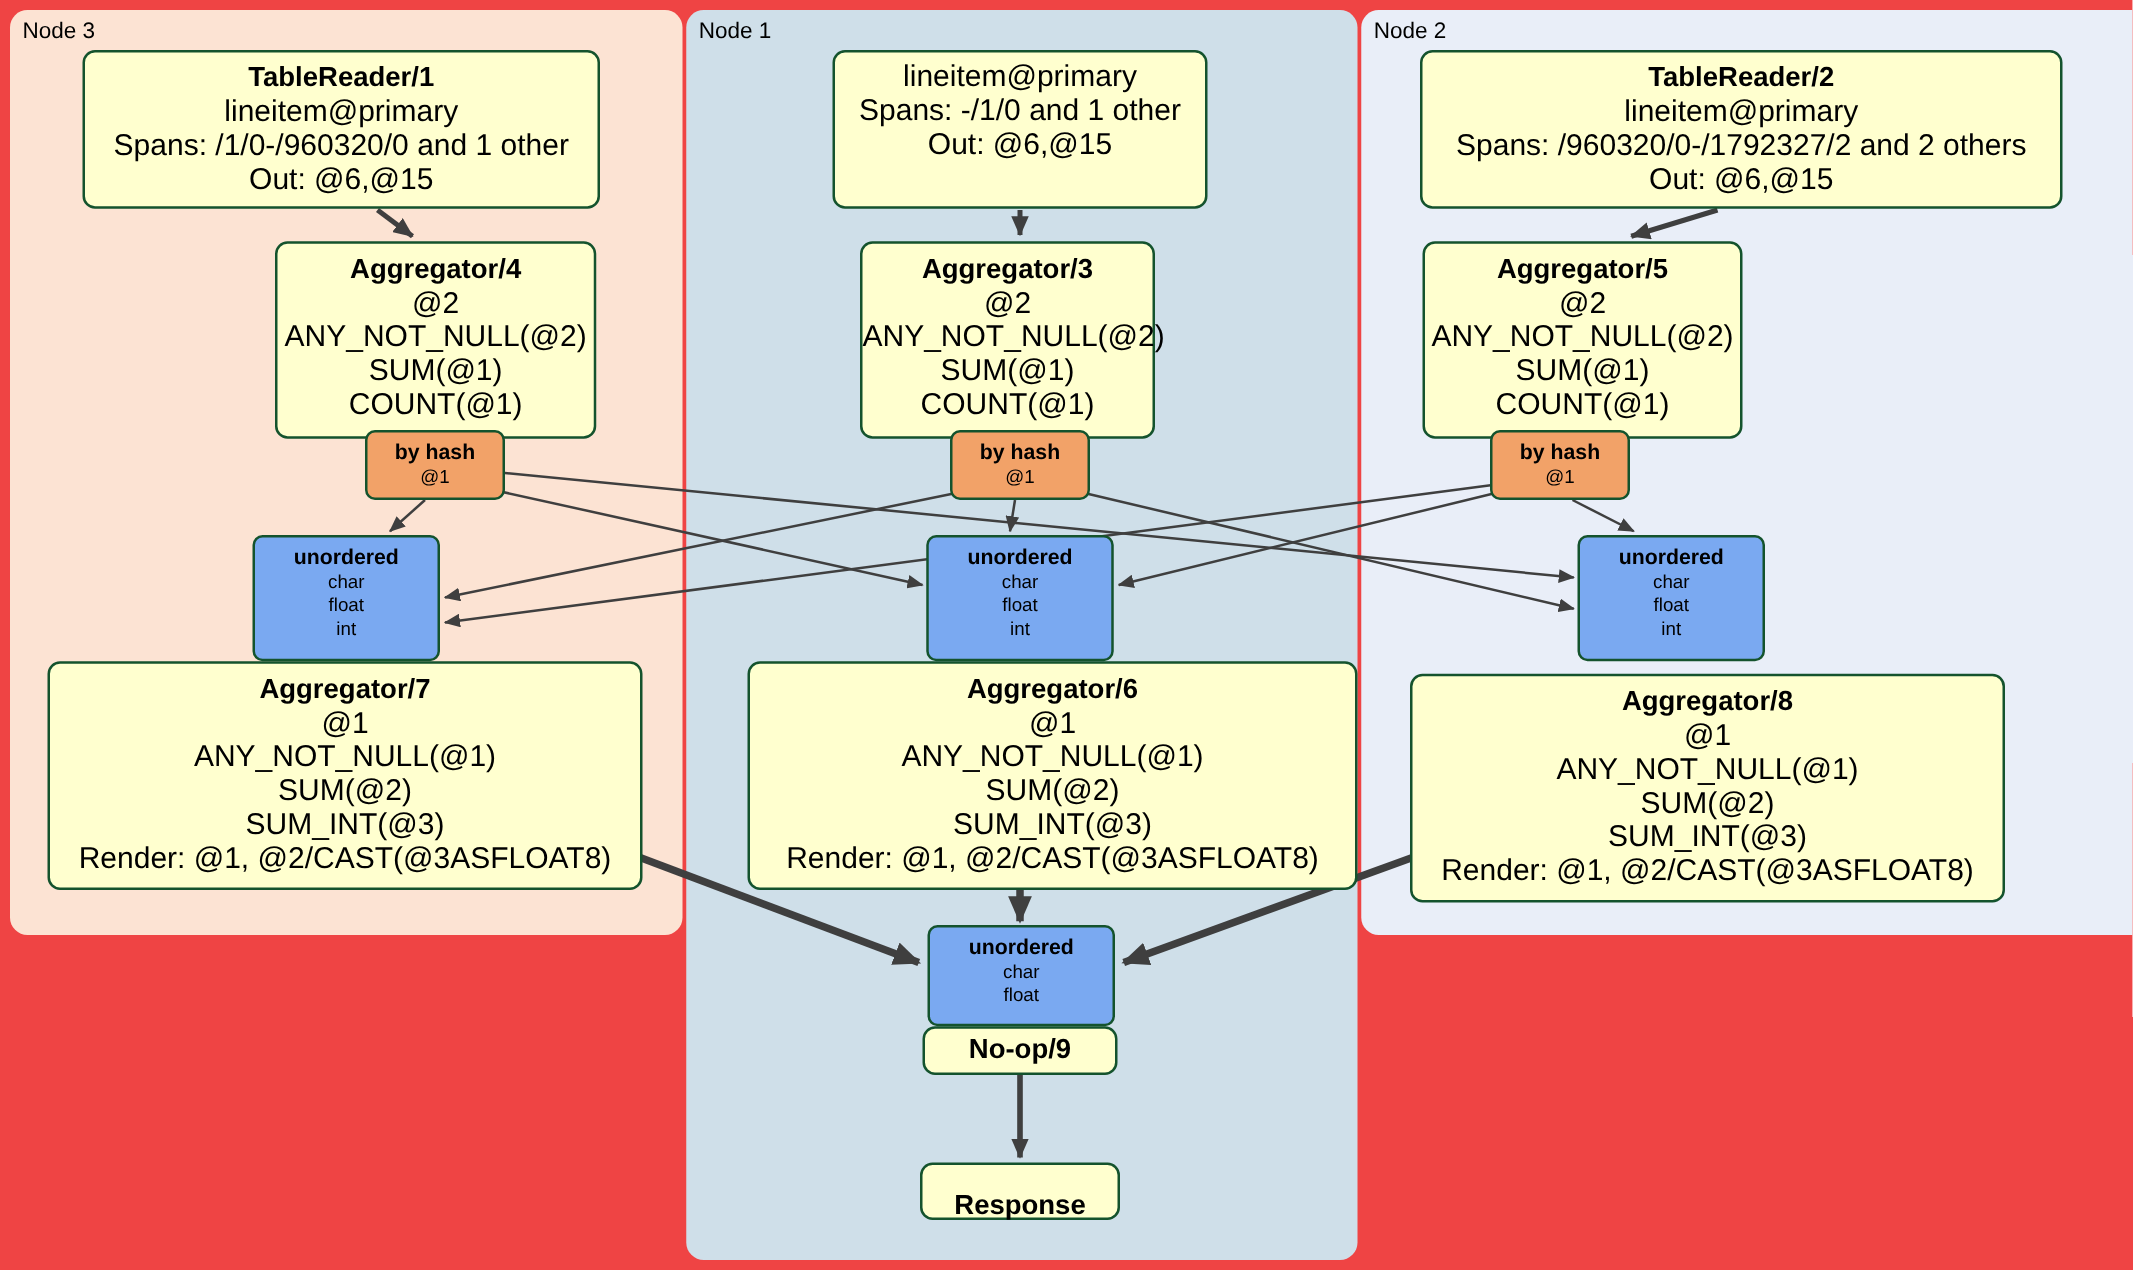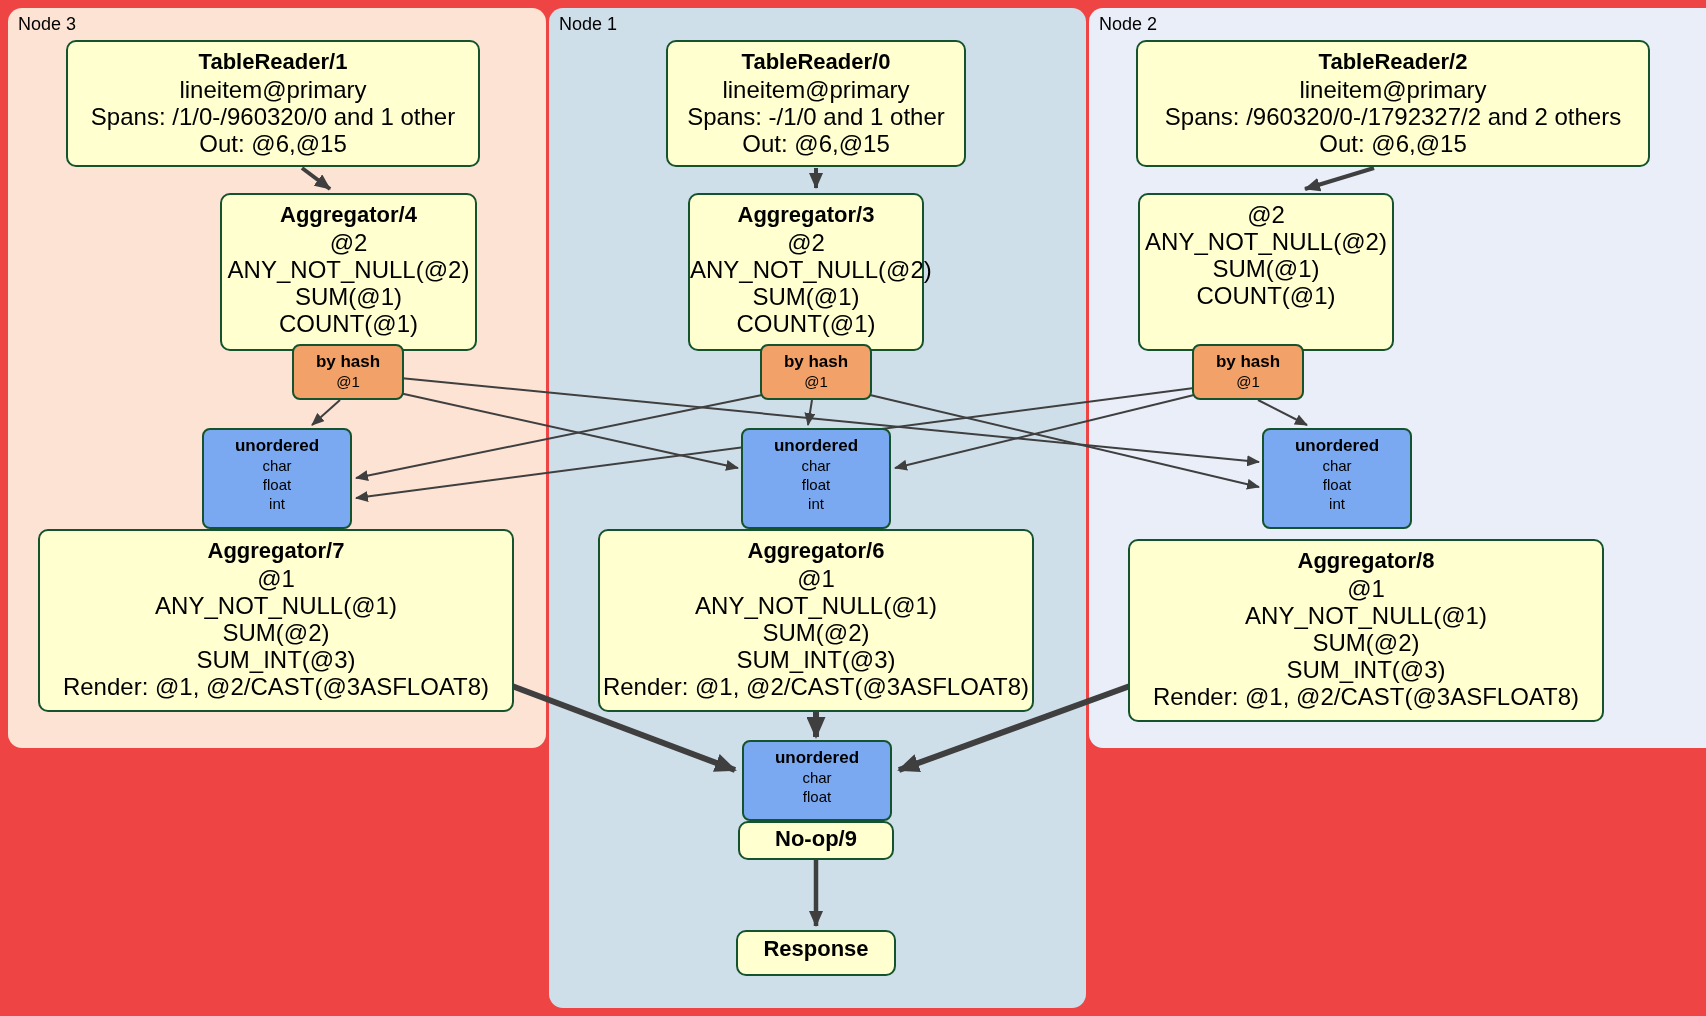--- a/index.html
+++ b/index.html
@@ -92,51 +92,51 @@
   <div class="box" style="left:38px;top:529px;width:476px;height:183px;">
     <div class="title">Aggregator/7</div>
     <div class="bl">@1</div>
     <div class="bl">ANY_NOT_NULL(@1)</div>
     <div class="bl">SUM(@2)</div>
     <div class="bl">SUM_INT(@3)</div>
     <div class="bl">Render: @1, @2/CAST(@3ASFLOAT8)</div>
   </div>
 
   <div class="box" style="left:666px;top:40px;width:300px;height:127px;">
-    <div class="title">TableReader/0</div>
     <div class="bl">lineitem@primary</div>
     <div class="bl">Spans: -/1/0 and 1 other</div>
     <div class="bl">Out: @6,@15</div>
   </div>
 
   <div class="box" style="left:688px;top:193px;width:236px;height:158px;">
     <div class="title">Aggregator/3</div>
     <div class="bl">@2</div>
     <div class="bl">ANY_NOT_NULL(@2)</div>
     <div class="bl">SUM(@1)</div>
     <div class="bl">COUNT(@1)</div>
   </div>
 
-  <div class="box" style="left:598px;top:529px;width:436px;height:183px;">
+  <div class="box" style="left:598px;top:529px;width:488px;height:183px;">
     <div class="title">Aggregator/6</div>
     <div class="bl">@1</div>
     <div class="bl">ANY_NOT_NULL(@1)</div>
     <div class="bl">SUM(@2)</div>
     <div class="bl">SUM_INT(@3)</div>
     <div class="bl">Render: @1, @2/CAST(@3ASFLOAT8)</div>
   </div>
 
   <div class="box" style="left:1136px;top:40px;width:514px;height:127px;">
     <div class="title">TableReader/2</div>
     <div class="bl">lineitem@primary</div>
     <div class="bl">Spans: /960320/0-/1792327/2 and 2 others</div>
     <div class="bl">Out: @6,@15</div>
   </div>
 
   <div class="box" style="left:1138px;top:193px;width:256px;height:158px;">
+    <div class="title">Aggregator/5</div>
     <div class="bl">@2</div>
     <div class="bl">ANY_NOT_NULL(@2)</div>
     <div class="bl">SUM(@1)</div>
     <div class="bl">COUNT(@1)</div>
   </div>
 
   <div class="box" style="left:1128px;top:539px;width:476px;height:183px;">
     <div class="title">Aggregator/8</div>
     <div class="bl">@1</div>
     <div class="bl">ANY_NOT_NULL(@1)</div>
@@ -180,17 +180,17 @@
   <div class="box small sync" style="left:742px;top:740px;width:150px;height:81px;">
     <div class="title">unordered</div>
     <div class="bl">char</div>
     <div class="bl">float</div>
   </div>
 
   <div class="box label-only" style="left:738px;top:821px;width:156px;height:39px;">
     <div class="title">No-op/9</div>
   </div>
 
-  <div class="box label-only" style="left:736px;top:930px;width:160px;height:46px;padding-top:3px;">
+  <div class="box label-only" style="left:736px;top:930px;width:160px;height:46px;padding-top:18px;">
     <div class="title">Response</div>
   </div>
 
 </div>
 
 </body></html>

